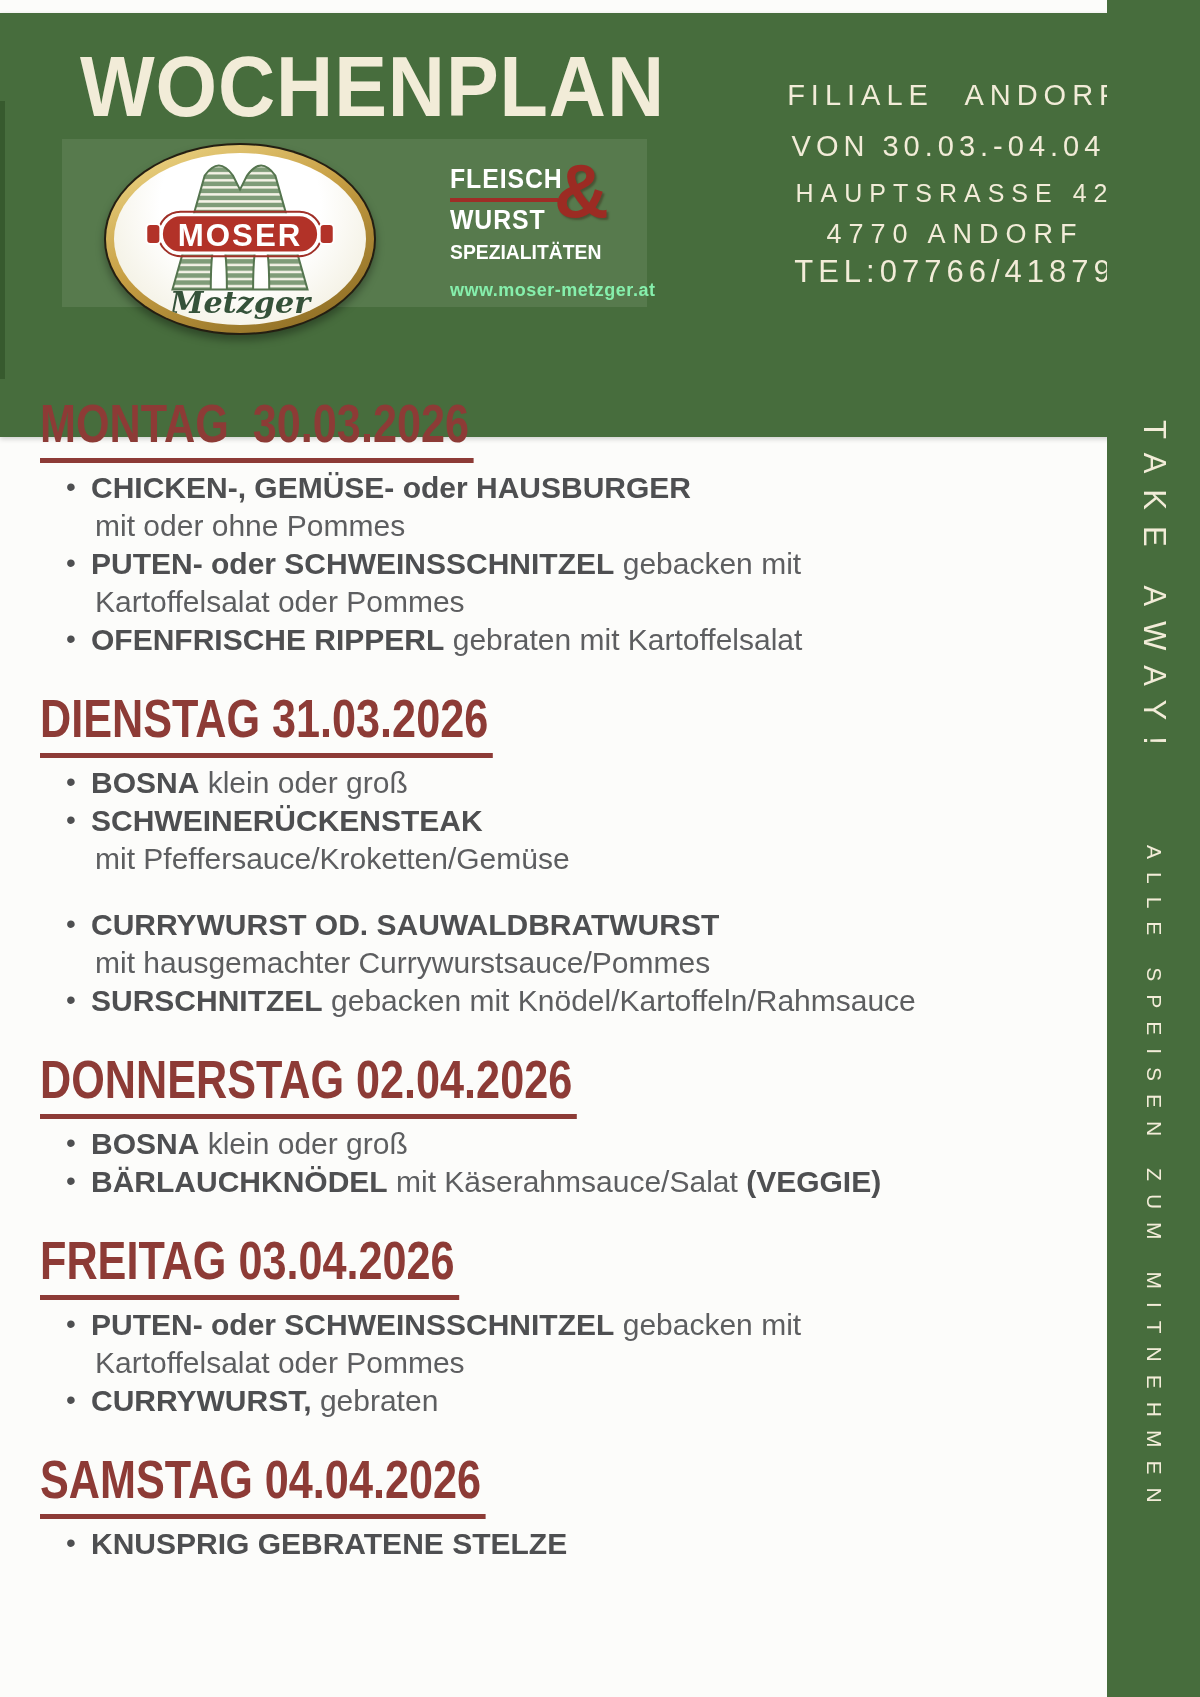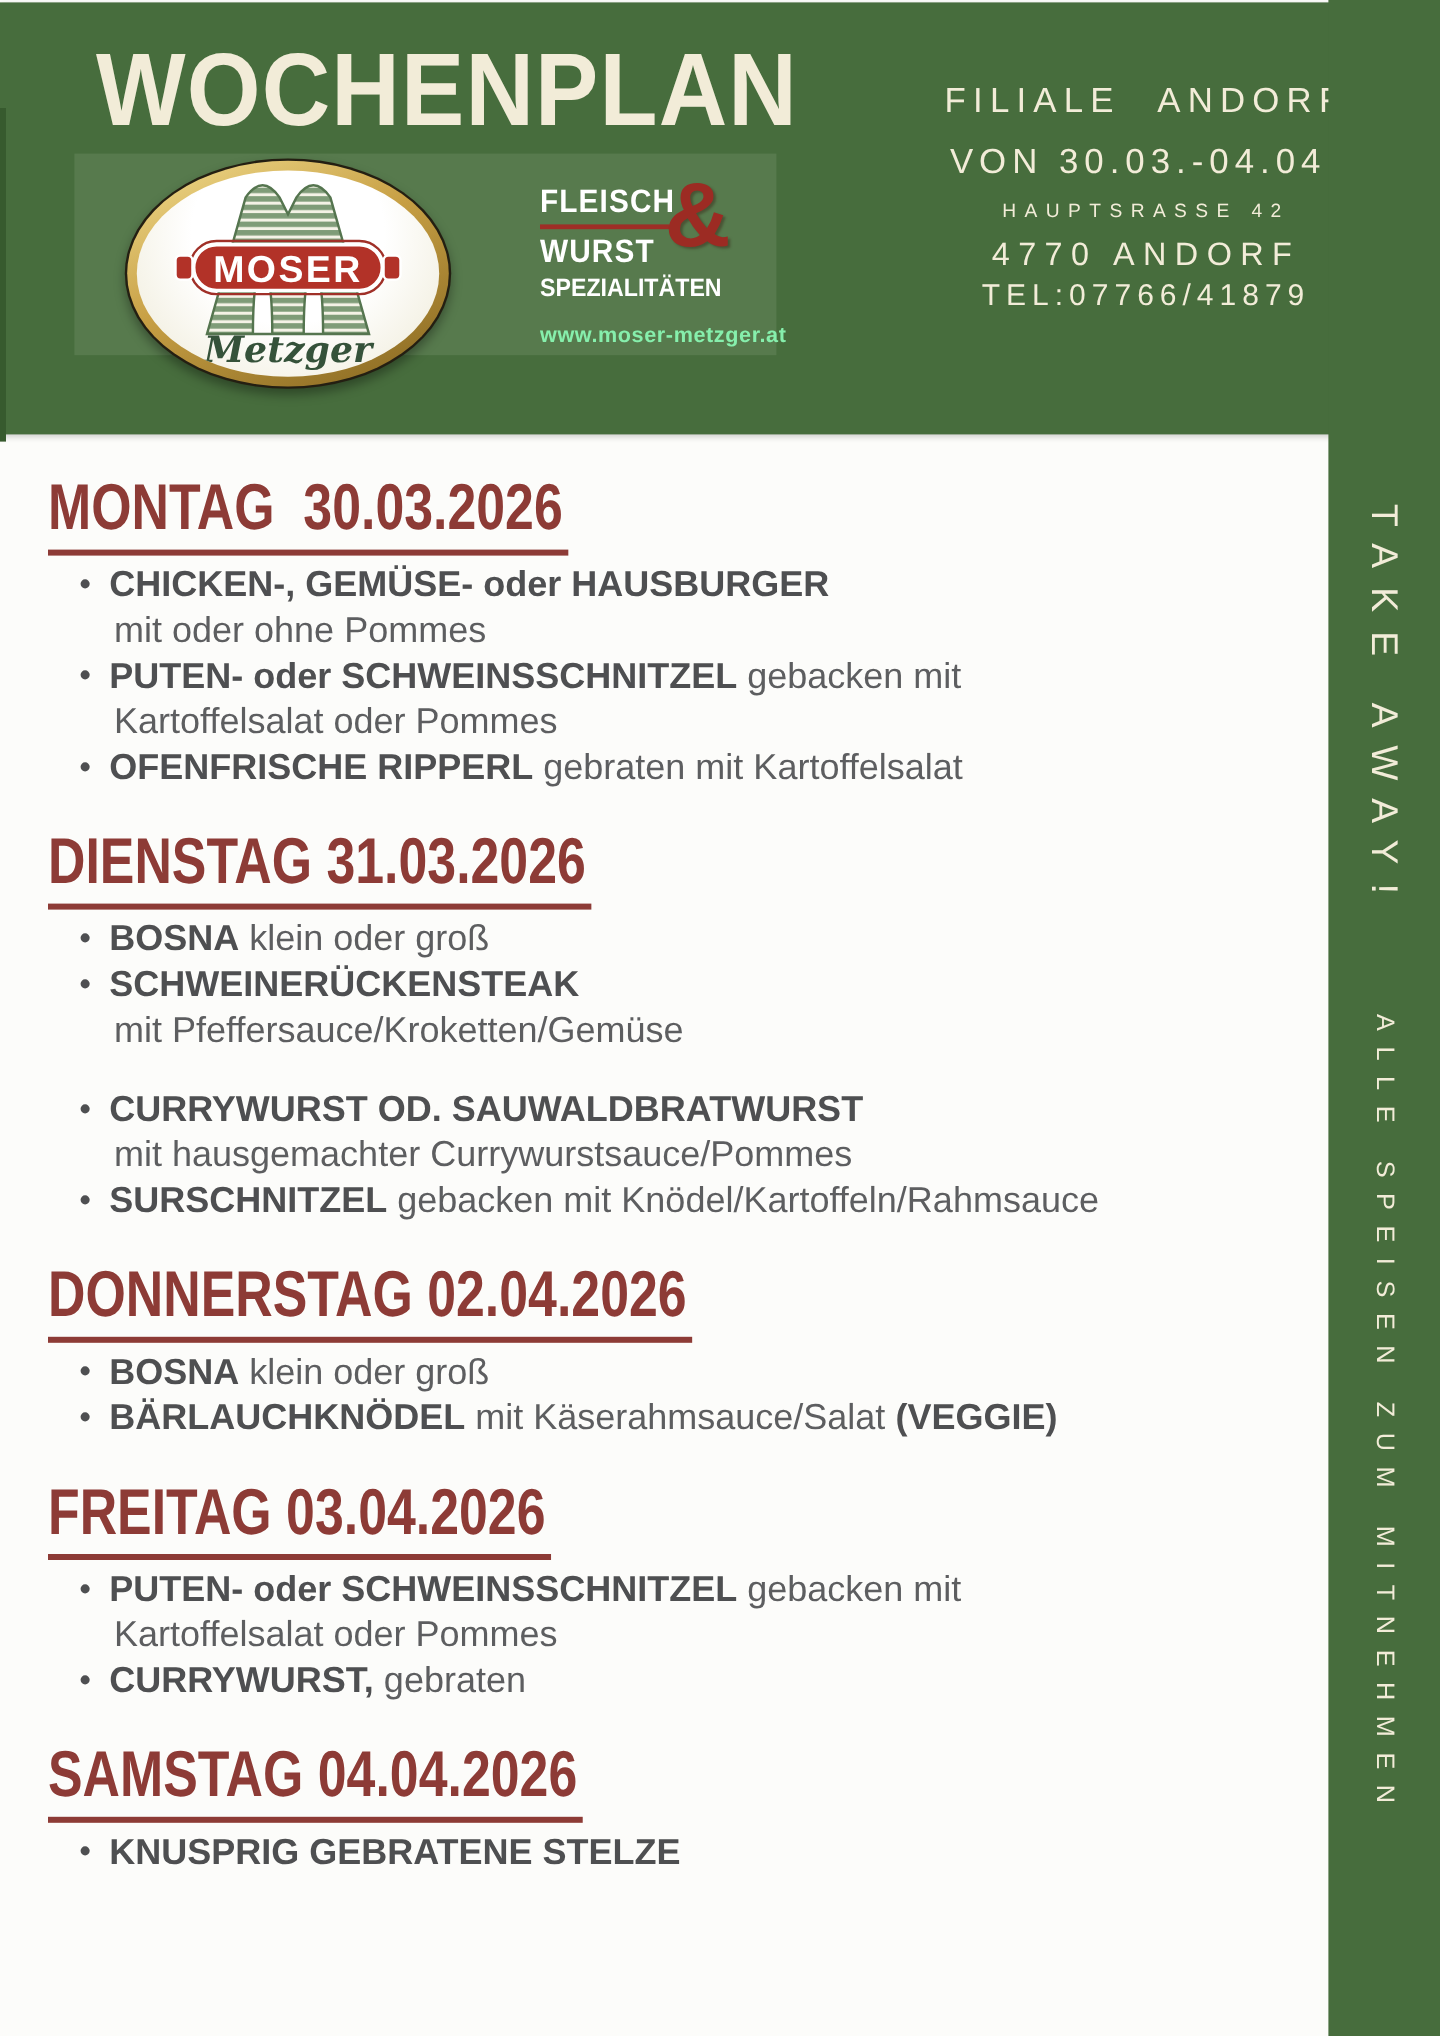--- a/index.html
+++ b/index.html
@@ -1,20 +1,20 @@
 <!DOCTYPE html>
 <html><head>
 <meta charset="utf-8">
 <style>
   html,body{margin:0;padding:0;background:#ffffff;}
   .page{position:relative;width:1200px;height:1697px;background:#FCFCFA;overflow:hidden;
         font-family:"Liberation Sans",sans-serif;}
 
   
-  .header{position:absolute;left:0;top:2px;width:1200px;height:360px;background:#476D3D;
+  .header{position:absolute;left:0;top:13px;width:1200px;height:424px;background:#476D3D;
           box-shadow:0 2px 5px rgba(0,0,0,.18);}
   .left-strip{position:absolute;left:0;top:88px;width:5px;height:278px;background:#375A2E;}
   .main-title{position:absolute;left:80px;top:30px;margin:0;font-size:86px;font-weight:bold;
               color:#F2ECD8;letter-spacing:1px;transform:scaleX(.92);transform-origin:left top;
               white-space:pre;line-height:1;}
   .logo-patch{position:absolute;left:62px;top:126px;width:585px;height:168px;
               background:rgba(235,245,225,.10);}
 
   
   .logo{position:absolute;left:104px;top:130px;width:272px;height:192px;}
@@ -35,23 +35,23 @@
   .tg-line3{font-size:21px;font-weight:bold;letter-spacing:0;
             transform:scaleX(.92);transform-origin:left;margin-top:5px;line-height:1.1;}
   .tg-amp{position:absolute;left:104px;top:-12px;font-size:76px;font-weight:bold;
           color:#9C2B23;line-height:1;text-shadow:2px 2px 2px rgba(50,15,10,.35);}
   .tg-web{margin-top:17px;font-size:18px;font-weight:bold;letter-spacing:.5px;color:#86efac;}
 
   
   .contact{position:absolute;left:715px;top:66px;width:480px;text-align:center;color:#F2ECD8;}
   .c1{font-size:29px;letter-spacing:6px;word-spacing:18px;margin-bottom:18px;}
   .c2{font-size:29px;letter-spacing:5px;margin-bottom:16px;}
-  .c3{font-size:16px;letter-spacing:7px;margin-bottom:11px;}
+  .c3{font-size:25px;letter-spacing:7px;margin-bottom:11px;}
   .c4{font-size:27px;letter-spacing:7px;margin-bottom:4px;}
-  .c5{font-size:25px;letter-spacing:5px;}
+  .c5{font-size:31px;letter-spacing:5px;}
 
   
   .sidebar{position:absolute;top:0;right:0;width:93px;height:1697px;background:#476D3D;}
   .sb-take{position:absolute;top:420px;left:50%;transform:translateX(-50%);
            writing-mode:vertical-rl;color:#F2ECD8;font-size:31px;letter-spacing:16px;
            white-space:pre;}
   .sb-alle{position:absolute;top:845px;left:50%;transform:translateX(-50%);
            writing-mode:vertical-rl;color:#F2ECD8;font-size:21px;letter-spacing:13px;
            white-space:pre;}
 

